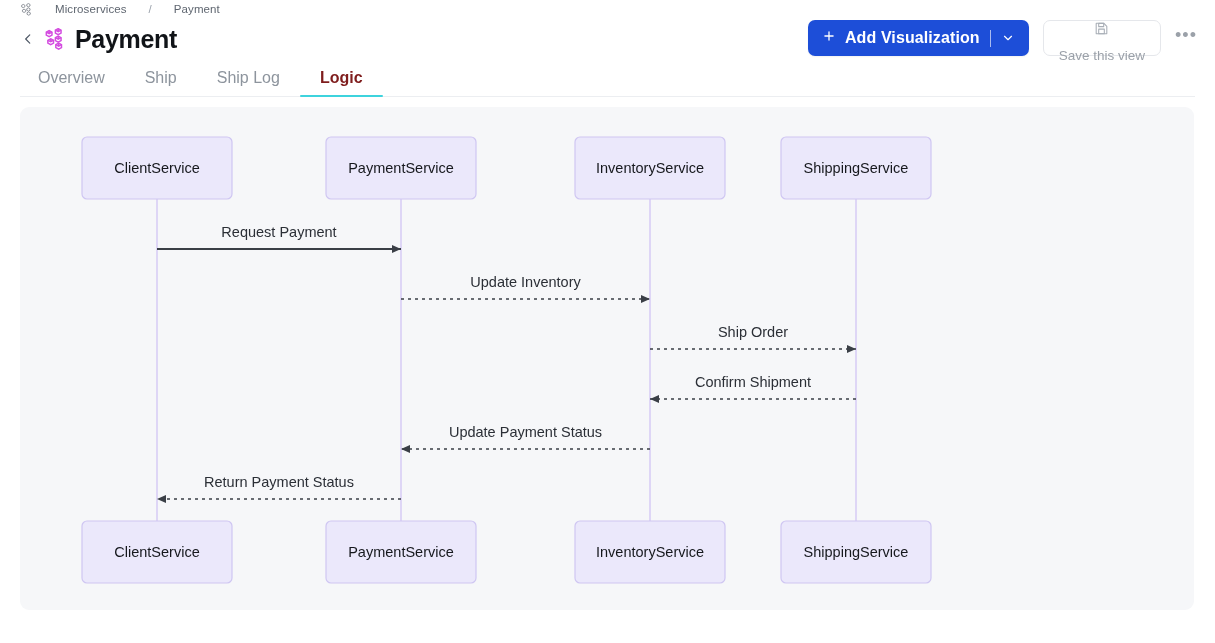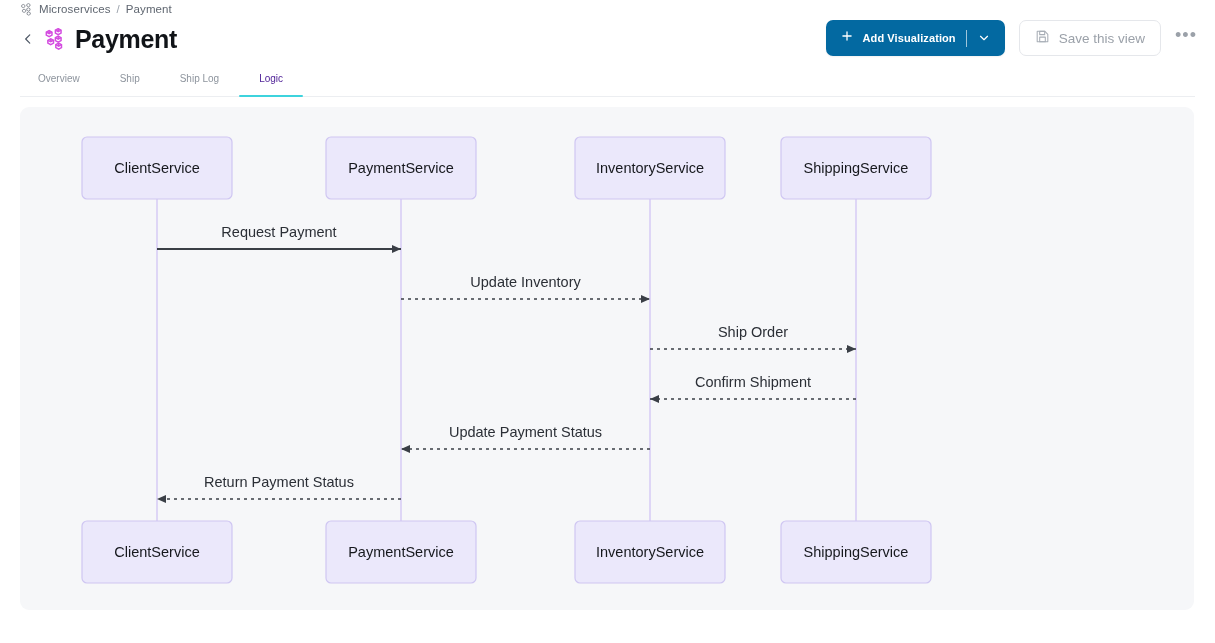--- a/index.html
+++ b/index.html
@@ -9,21 +9,21 @@
     width: 1215px; height: 643px;
     background: #ffffff;
     font-family: "Liberation Sans", sans-serif;
     overflow: hidden;
   }
   .page { position: relative; width: 1215px; height: 643px; background:#fff; }
 
   
   .breadcrumb {
     position: absolute; left: 20px; top: 0px;
-    display: flex; align-items: center; gap: 6px;
+    display: flex; align-items: center; gap: 22px;
     height: 18px; font-size: 11.5px; color: #6b7280;
   }
   .breadcrumb .crumb { color:#5f6670; letter-spacing:.1px; }
   .breadcrumb .sep { color:#9aa1ab; }
 
   
   .cluster-icon { display:inline-block; position:relative; }
   .cluster-icon svg { display:block; }
 
   
@@ -40,55 +40,55 @@
   .page-title {
     font-size: 25px; font-weight: 700; color:#111418; letter-spacing:-0.3px;
     white-space:nowrap;
   }
 
   .header-actions {
     position:absolute; right:18px; top:20px;
     display:flex; align-items:center; gap:14px;
   }
   .btn-primary {
-    height:36px; border-radius:7px; background:#0369a1;
+    height:36px; border-radius:7px; background:#1d4ed8;
     display:flex; align-items:center; padding:0 14px; gap:9px;
-    color:#ffffff; font-size:11px; font-weight:600; border:none; cursor:pointer;
+    color:#ffffff; font-size:16px; font-weight:600; border:none; cursor:pointer;
     box-shadow: 0 1px 2px rgba(0,0,0,.06);
     letter-spacing:.1px;
     margin-left:18px;
   }
   .btn-primary .plus { font-size:17px; font-weight:400; line-height:1; margin-top:-1px; }
   .btn-primary .divider {
     width:1px; height:17px; background:rgba(255,255,255,.62); margin:0 1px;
   }
   .btn-primary .caret { display:flex; align-items:center; }
   .btn-secondary {
     height:36px; border-radius:7px; background:#fff; border:1px solid #e5e7eb;
     display:flex; align-items:center; padding:0 15px; gap:9px;
-    color:#9ba1a9; font-size:13.5px; cursor:pointer;
+    color:#9ba1a9; font-size:13.5px; cursor:pointer;flex-direction:column;
   }
   .kebab {
     width:22px; height:22px; display:flex; align-items:center; justify-content:center;
     color:#9ba1a9; font-size:18px; letter-spacing:1px; cursor:pointer; line-height:1;
     padding-bottom:6px;
   }
 
   
   .tabs {
     position:absolute; left:20px; top:60px; right:20px; height:37px;
     display:flex; align-items:flex-start; gap:0px;
     border-bottom:1px solid #eceef1;
   }
   .tab {
     position:relative; height:36px; display:flex; align-items:center;
-    padding: 0 20px; font-size:10px; color:#8d949d; cursor:pointer; white-space:nowrap;
+    padding: 0 20px; font-size:16px; color:#8d949d; cursor:pointer; white-space:nowrap;
   }
   .tab:first-child { padding-left:18px; }
-  .tab.active { color:#4c1d95; font-weight:400; }
+  .tab.active { color:#7f1d1d; font-weight:700; }
   .tab.active::after {
     content:""; position:absolute; left:0; right:0; bottom:-1px;
     height:2.5px; background:#3ed3dd; border-radius:2px;
   }
 
   
   .canvas-card {
     position:absolute; left:20px; top:107px;
     width:1174px; height:503px;
     background:#f6f7f9; border-radius:9px;

